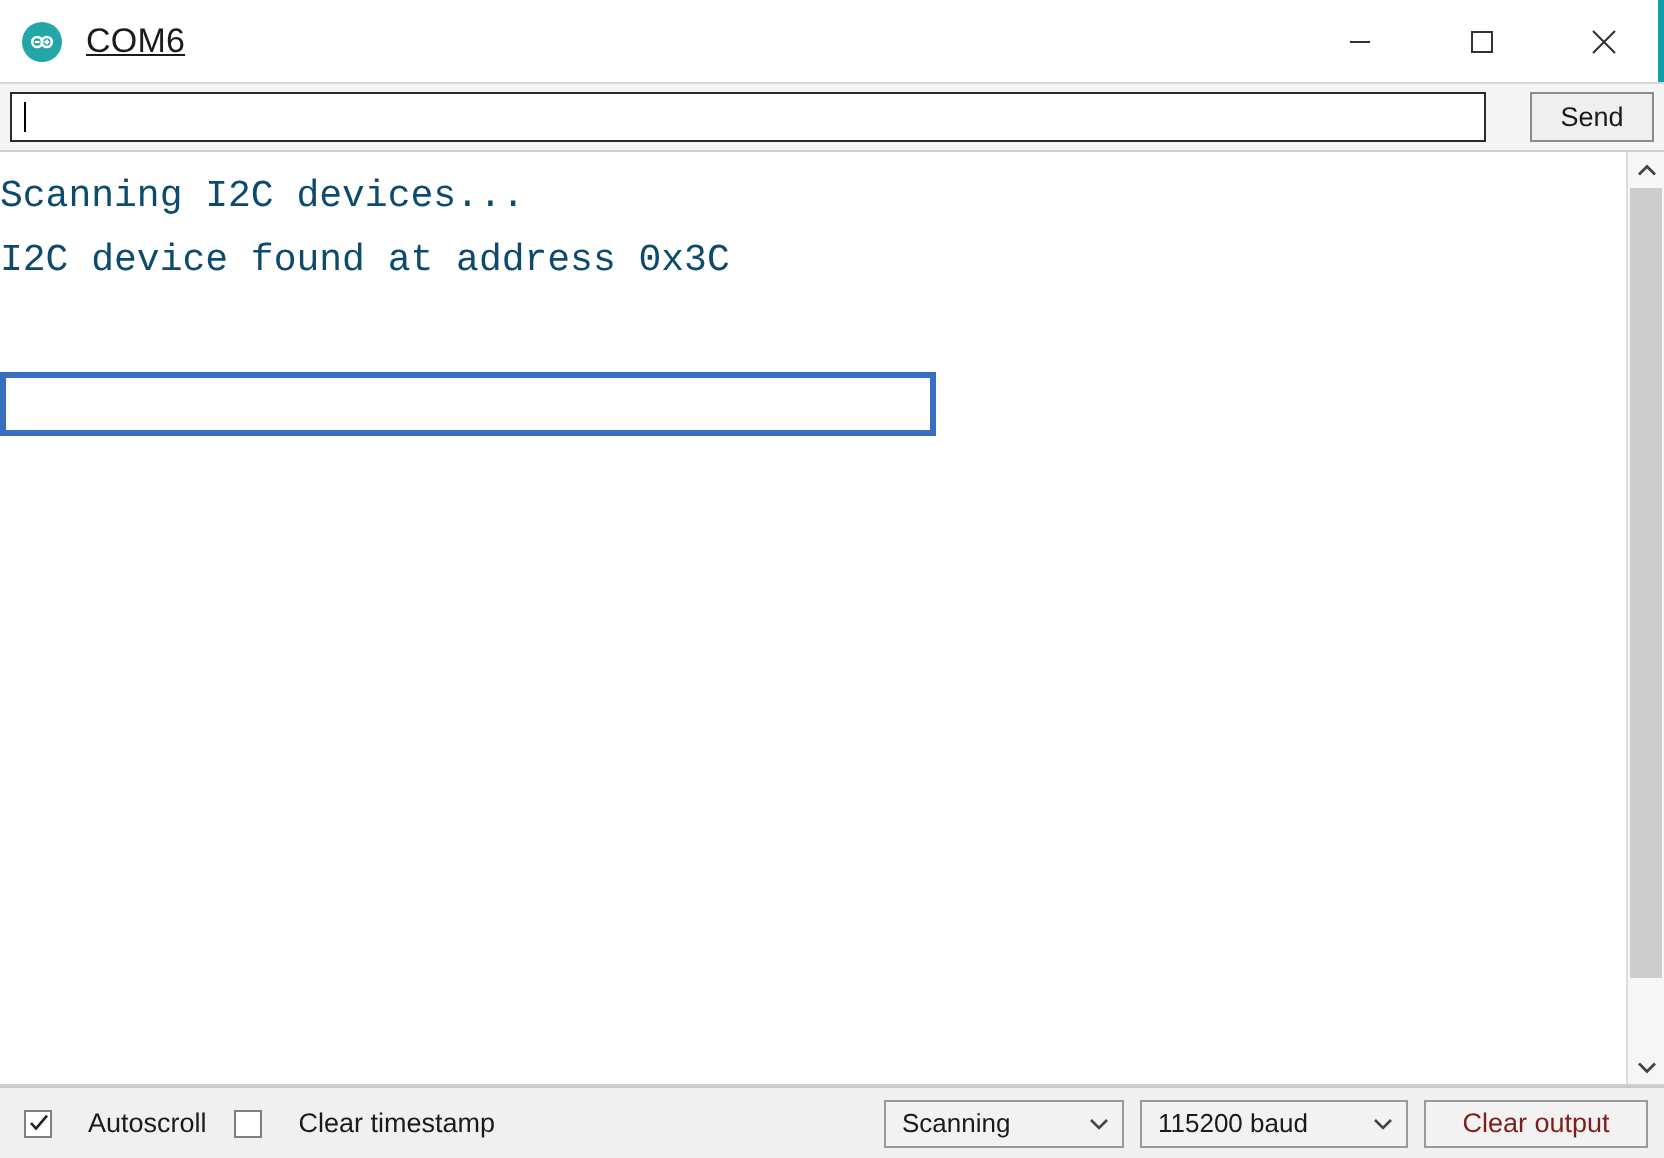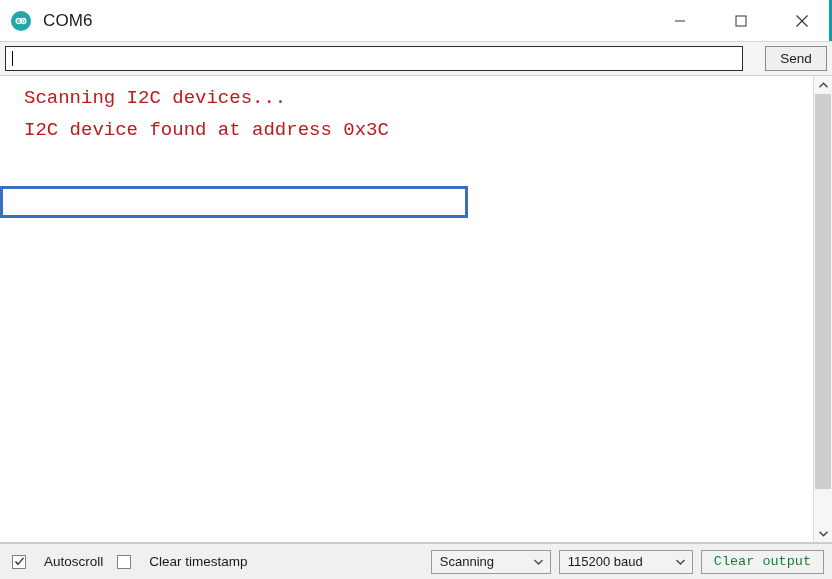--- a/index.html
+++ b/index.html
@@ -54,20 +54,21 @@
     flex: 0 0 auto;
   }
   .app-icon svg { display: block; }
   .title-text {
     margin-left: 12px;
     font-size: 17px;
     color: #1b1b1b;
     letter-spacing: 0.1px;
     white-space: nowrap;
     font-family: "Liberation Sans", sans-serif;
+    text-decoration: underline;
   }
   .win-controls {
     display: flex;
     align-items: stretch;
     height: 100%;
     flex: 0 0 auto;
   }
   .win-btn {
     width: 61px;
     height: 41px;
@@ -155,23 +156,23 @@
     flex: 1 1 auto;
     position: relative;
     padding: 6px 0 0 0;
     overflow: hidden;
     background: #ffffff;
   }
   .line {
     font-family: "Liberation Mono", "DejaVu Sans Mono", monospace;
     font-size: 19px;
     line-height: 32px;
-    color: #b91c1c;
+    color: #0c4a6e;
     white-space: pre;
-    padding-left: 24px;
+    padding-left: 0;
     height: 32px;
     box-sizing: border-box;
   }
   .highlight-box {
     position: absolute;
     left: 0px;
     top: 110px;
     width: 468px;
     height: 32px;
     border: 3px solid #3a6fc0;
@@ -277,23 +278,23 @@
   .clear-btn {
     height: 24px;
     min-width: 112px;
     padding: 0 12px;
     background: #f2f2f2;
     border: 1px solid #9a9a9a;
     box-sizing: border-box;
     display: flex;
     align-items: center;
     justify-content: center;
-    font-family: Liberation Mono, monospace;
+    font-family: Liberation Sans, sans-serif;
     font-size: 13.5px;
-    color: #15803d;
+    color: #7f1d1d;
     white-space: nowrap;
   }
 </style>
 </head>
 <body>
 
 <div class="window">
 
   <div class="titlebar">
     <div class="title-left">

